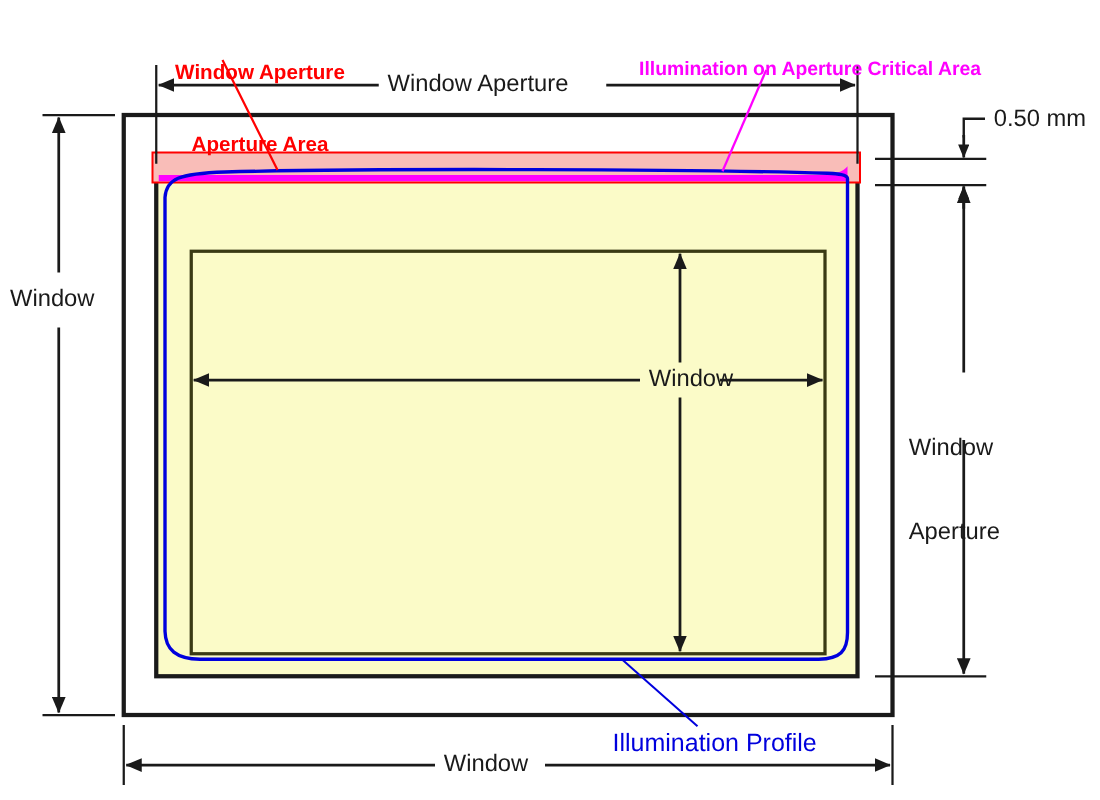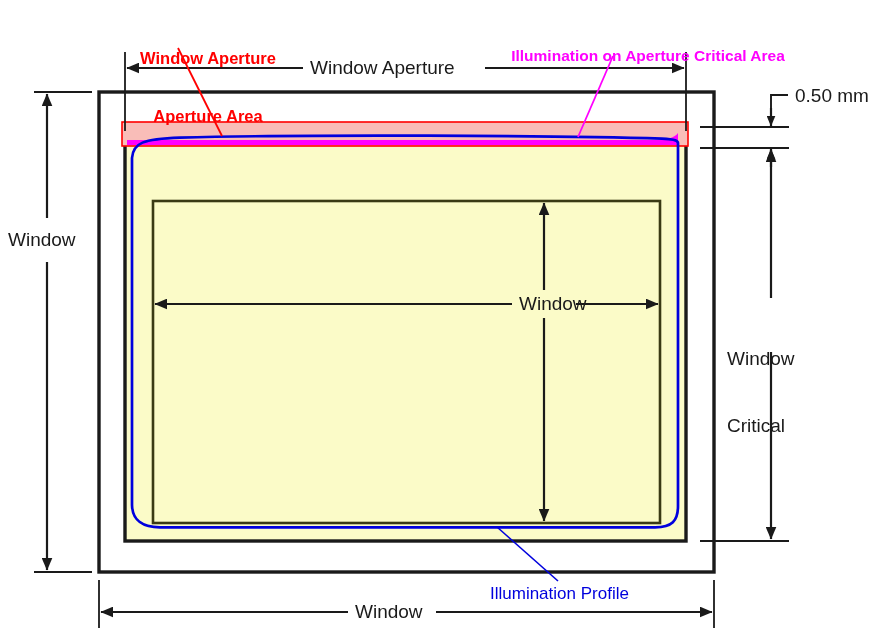--- a/index.html
+++ b/index.html
@@ -43,21 +43,21 @@
     text-align: center;
   }
   .lbl-magenta {
     color: #ff00ff;
     font-size: 15.5px;
     font-weight: bold;
     text-align: center;
   }
   .lbl-blue {
     color: #0000dd;
-    font-size: 17px;
+    font-size: 20px;
   }
   .lbl-center {
     text-align: center;
   }
 </style>
 </head>
 <body>
 
 <div id="diagram-root">
 
@@ -169,21 +169,21 @@
   <div class="lbl lbl-magenta lbl-center" style="left:492px; top:10px; width:312px;">
     <div>Illumination on Aperture Critical Area</div>
   </div>
 
   <div class="lbl lbl-black" style="left:310px; top:57px;">Window Aperture</div>
 
   <div class="lbl lbl-black" style="left:795px; top:85px;">0.50 mm</div>
 
   <div class="lbl lbl-black" style="left:727px; top:303px;">
     <div>Window</div>
-    <div>Critical</div>
+    <div>Aperture</div>
   </div>
 
   <div class="lbl lbl-black" style="left:8px; top:229px;">Window</div>
 
   <div class="lbl lbl-black" style="left:355px; top:601px;">Window</div>
 
   <div class="lbl lbl-black" style="left:519px; top:293px;">Window</div>
 
   <div class="lbl lbl-blue" style="left:490px; top:584px;">Illumination Profile</div>
 

